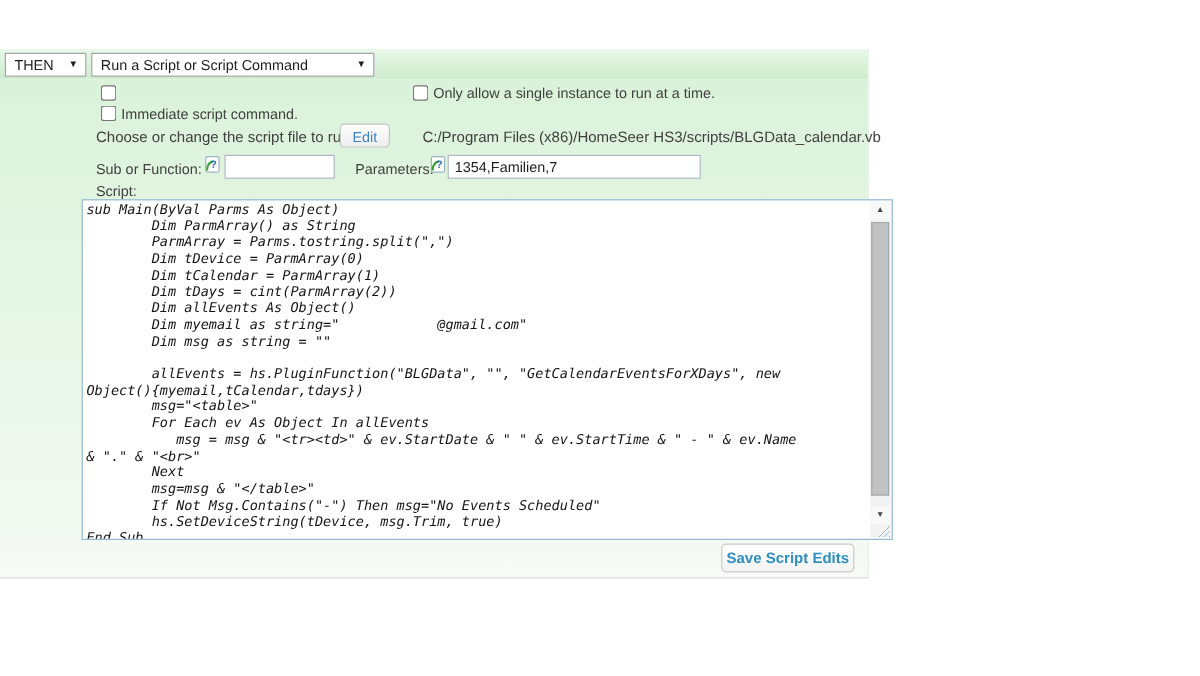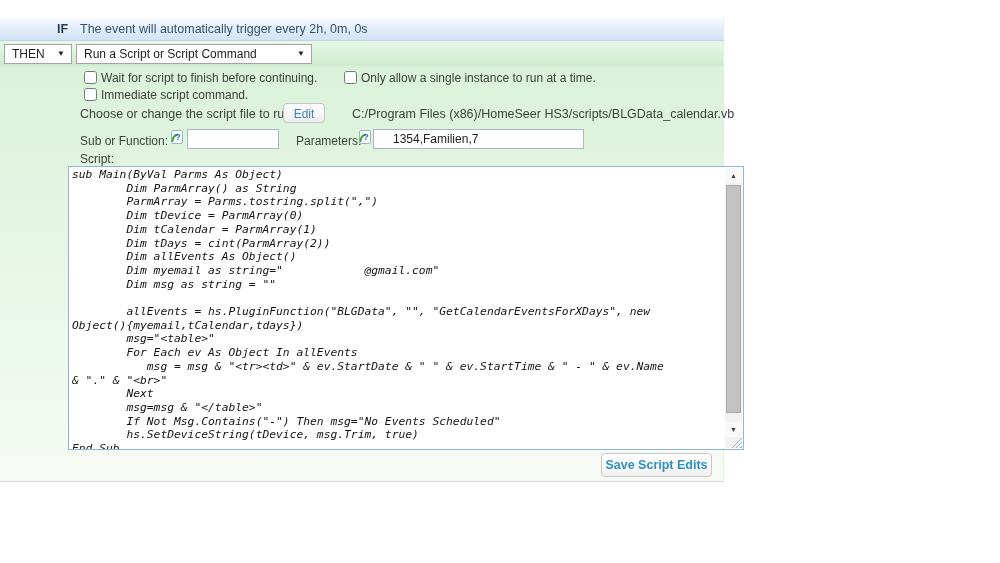--- a/index.html
+++ b/index.html
@@ -31,21 +31,21 @@
   .lbl{position:absolute;font-size:12px;color:#404040;white-space:nowrap;}
   .cb{position:absolute;width:13px;height:13px;margin:0;}
 
   .btn-edit{position:absolute;left:283px;top:37px;width:42px;height:20px;
             background:linear-gradient(180deg,#fdfdfd,#eeeeee);
             border:1px solid #c6c6c6;border-radius:4px;box-sizing:border-box;
             font-size:12px;font-weight:normal;color:#3e82c4;text-align:center;line-height:20px;cursor:pointer;}
   .path{position:absolute;left:352px;top:41px;font-size:12.5px;color:#3f3f3f;white-space:nowrap;text-align:right;}
 
   .txt-input{position:absolute;height:20px;background:#fff;border:1px solid #aab8c2;
-             box-sizing:border-box;font-size:12px;color:#1e1e1e;padding:0 19px;font-family:"Liberation Sans",sans-serif;}
+             box-sizing:border-box;font-size:12px;color:#1e1e1e;padding:0 5px;font-family:"Liberation Sans",sans-serif;}
   .help-ic{position:absolute;width:14px;height:16px;}
 
   
   .editor{position:absolute;left:68px;top:100px;width:676px;height:284px;background:#fff;
           border:1px solid #8fb6d2;box-sizing:border-box;overflow:hidden;font-style:italic;}
   .code{position:absolute;left:3px;top:1px;right:20px;margin:0;
         font-family:"DejaVu Sans Mono","Liberation Mono",monospace;
         font-size:11.3px;line-height:13.7px;color:#141414;white-space:pre;}
   .sbar{position:absolute;top:1px;right:1px;width:17px;height:280px;background:#f2f2f2;}
   .sbtn{position:absolute;left:0;width:17px;height:15px;background:#f8f8f8;
@@ -61,40 +61,35 @@
   .btn-save{position:absolute;left:601px;top:387px;width:111px;height:24px;
             background:linear-gradient(180deg,#ffffff,#f3f3f3);
             border:1px solid #c9c9c9;border-radius:4px;box-sizing:border-box;
             font-size:12.5px;font-weight:bold;color:#2e8fc0;text-align:center;line-height:22px;cursor:pointer;}
 </style>
 </head>
 <body>
 
 <div id="screen">
 
-  <div class="if-bar">
-    <span class="if-kw">IF</span>
-    <span class="if-text">The event will automatically trigger every 2h, 0m, 0s</span>
-  </div>
 
   <div class="then-row">
     <div class="sel sel-then">
       <span class="sel-label">THEN</span>
       <span class="sel-arrow">▼</span>
     </div>
     <div class="sel sel-action">
       <span class="sel-label">Run a Script or Script Command</span>
       <span class="sel-arrow">▼</span>
     </div>
   </div>
 
   <div class="content">
 
     <input type="checkbox" class="cb" style="left: 84px; top: 5px;">
-    <span class="lbl" style="left:101px;top:5px;">Wait for script to finish before continuing.</span>
     <input type="checkbox" class="cb" style="left: 344px; top: 5px;">
     <span class="lbl" style="left:361px;top:5px;text-align:right;">Only allow a single instance to run at a time.</span>
     <input type="checkbox" class="cb" style="left: 84px; top: 22px;">
     <span class="lbl" style="left:101px;top:22px;">Immediate script command.</span>
 
     <span class="lbl" style="left:80px;top:41px;font-size:12.5px;">Choose or change the script file to run:</span>
     <div class="btn-edit">Edit</div>
     <span class="path">C:/Program Files (x86)/HomeSeer HS3/scripts/BLGData_calendar.vb</span>
 
     <span class="lbl" style="left:80px;top:68px;">Sub or Function:</span>

